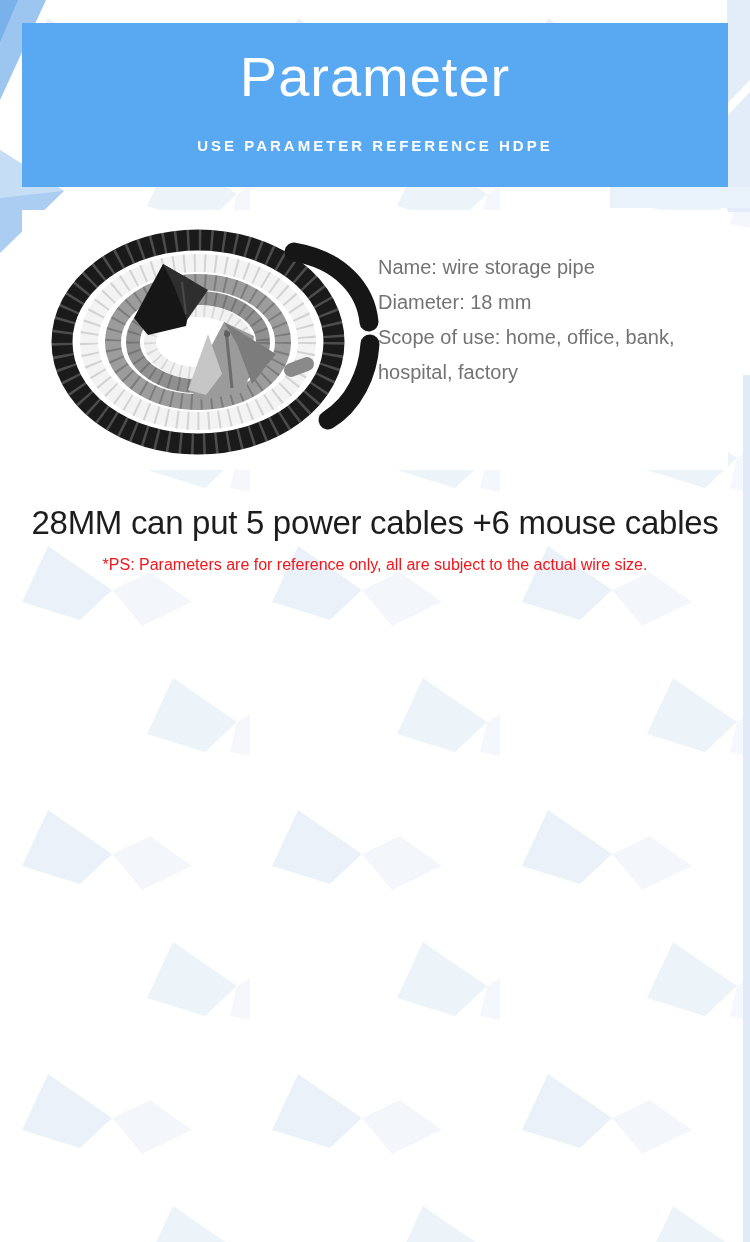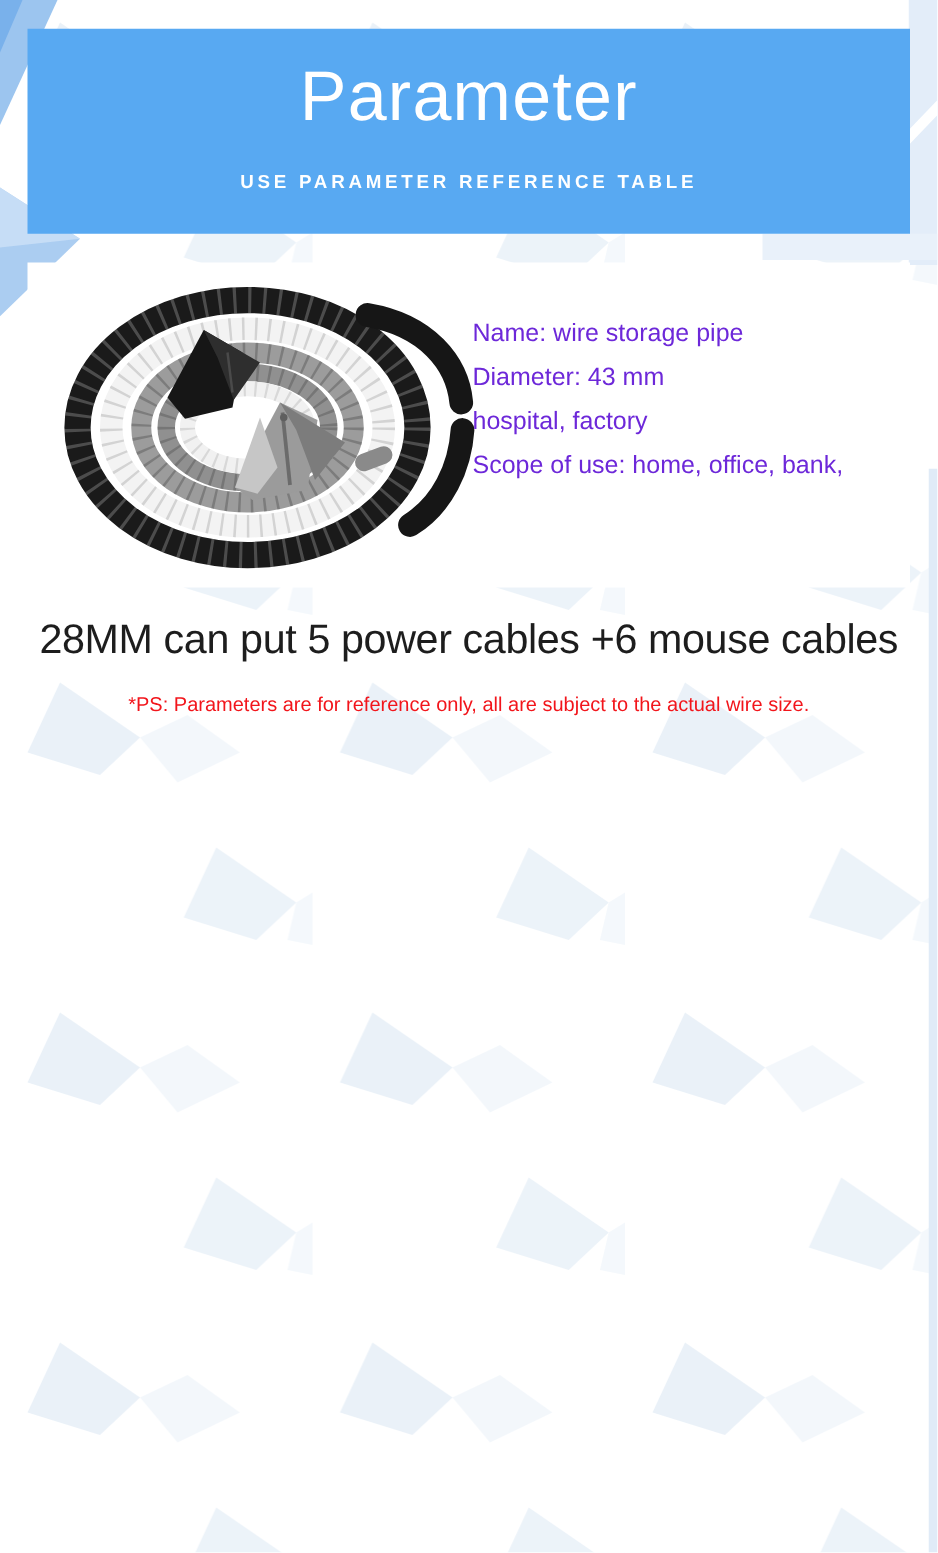--- a/index.html
+++ b/index.html
@@ -26,25 +26,25 @@
 
   .card{
     position:absolute;left:22px;top:210px;width:706px;height:260px;
     background:#ffffff;
   }
   .product-photo{
     position:absolute;left:14px;top:12px;width:345px;height:240px;
   }
   .specs{
     position:absolute;left:356px;top:40px;width:330px;
-    color:#6d28d9;font-size:20px;line-height:35px;font-weight:400;
+    color:#737373;font-size:20px;line-height:35px;font-weight:400;
   }
 
   .capacity{
-    position:absolute;left:0;top:492px;width:750px;text-align:center;
+    position:absolute;left:0;top:504px;width:750px;text-align:center;
     color:#1d1d1d;font-size:33px;line-height:38px;font-weight:400;letter-spacing:-0.3px;
   }
   .disclaimer{
     position:absolute;left:0;top:553px;width:750px;text-align:center;
     color:#f2151b;font-size:16px;line-height:24px;font-weight:400;
   }
 </style>
 </head>
 <body>
 
@@ -71,21 +71,21 @@
 
   <rect x="610" y="187" width="140" height="21" fill="#e9f1fa"></rect>
 
   <rect x="743" y="375" width="7" height="867" fill="#e0ebf7"></rect>
 </svg>
 
 <div class="content">
 
   <div class="banner">
     <div class="banner-title">Parameter</div>
-    <div class="banner-subtitle">USE PARAMETER REFERENCE TABLE</div>
+    <div class="banner-subtitle">USE PARAMETER REFERENCE HDPE</div>
   </div>
 
   <div class="card">
 
     <svg class="product-photo" viewBox="0 0 345 240" xmlns="http://www.w3.org/2000/svg" aria-hidden="true">
 
       <ellipse cx="162" cy="120" rx="136" ry="102" fill="none" stroke="#1a1a1a" stroke-width="21"></ellipse>
       <ellipse cx="162" cy="120" rx="136" ry="102" fill="none" stroke="rgba(255,255,255,0.22)" stroke-width="21" stroke-dasharray="2.5 9.5"></ellipse>
 
       <path d="M258 30 C 305 38 330 68 333 100" fill="none" stroke="#161616" stroke-width="19" stroke-linecap="round"></path>
@@ -115,23 +115,23 @@
         <polygon points="152,168 188,100 218,114 210,170 166,178" fill="#9b9b9b"></polygon>
         <polygon points="188,100 240,132 216,162 201,122" fill="#7c7c7c"></polygon>
         <polygon points="152,168 172,112 186,152 170,173" fill="#c6c6c6"></polygon>
         <line x1="190" y1="108" x2="196" y2="166" stroke="#6b6b6b" stroke-width="3"></line>
         <circle cx="191" cy="112" r="3" fill="#5f5f5f"></circle>
       </g>
     </svg>
 
     <div class="specs">
       <div>Name: wire storage pipe</div>
-      <div>Diameter: 43 mm</div>
+      <div>Diameter: 18 mm</div>
+      <div>Scope of use: home, office, bank,</div>
       <div>hospital, factory</div>
-      <div>Scope of use: home, office, bank,</div>
     </div>
   </div>
 
   <div class="capacity">28MM can put 5 power cables +6 mouse cables</div>
 
   <div class="disclaimer">*PS: Parameters are for reference only, all are subject to the actual wire size.</div>
 
 </div>
 
 </body></html>

